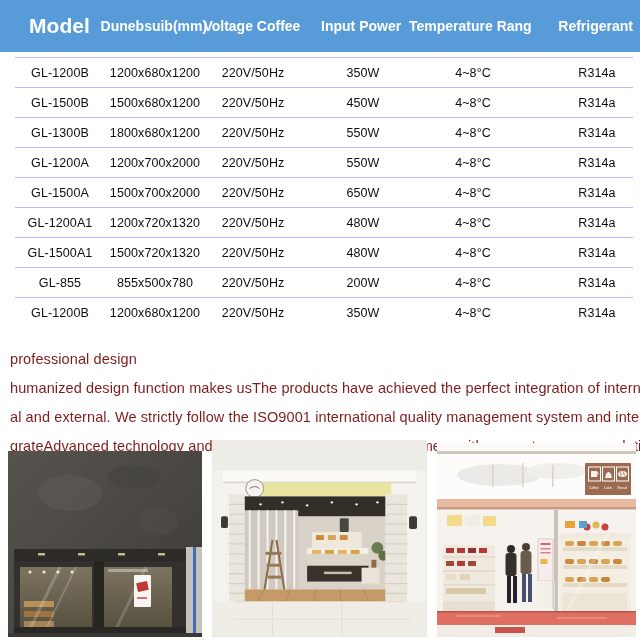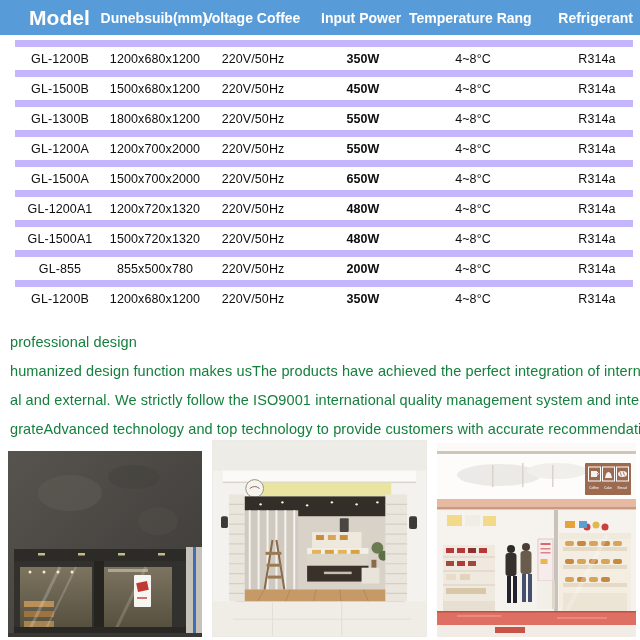--- a/index.html
+++ b/index.html
@@ -3,47 +3,47 @@
 <meta charset="utf-8">
 <style>
   html,body{margin:0;padding:0;}
   body{
     width:640px;height:640px;background:#ffffff;overflow:hidden;
     font-family:"Liberation Sans", sans-serif;color:#111;
     position:relative;
   }
   
   .spec-header{
-    display:flex;align-items:center;height:35px;background:#579CD8;
+    display:flex;align-items:center;height:52px;background:#579CD8;
     padding:0 7px 0 15px;box-sizing:border-box;
   }
   .spec-header .hc{
     color:#fff;font-weight:bold;font-size:14px;text-align:center;
     white-space:nowrap;display:flex;justify-content:center;align-items:center;
   }
   .spec-header .hc.model{font-size:21px;}
   .c1{width:90px;}
   .c2{width:100px;}
   .c3{width:96px;}
-  .c4{width:124px;font-weight:bold;}
+  .c4{width:124px;}
   .c5{width:96px;}
   .c6{flex:1;padding-left:40px;}
   .spec-body{margin:5px 7px 0 15px;}
   .spec-row{
     display:flex;align-items:center;height:30px;box-sizing:border-box;
-    border-top:7px solid #c4b5fd;
+    border-top:1px solid #c4b5fd;
   }
   .spec-row .tc{
     font-size:12.5px;color:#0e0e0e;text-align:center;white-space:nowrap;
     display:flex;justify-content:center;align-items:center;letter-spacing:.1px;
   }
   
   .description{margin:18px 6px 0 10px;}
   .description .line{
-    font-size:14.5px;line-height:29px;color:#15803d;white-space:nowrap;
+    font-size:14.5px;line-height:29px;color:#7f1d1d;white-space:nowrap;
     letter-spacing:.1px;
   }
   
   .photo-strip{
     position:absolute;left:0;bottom:0;width:640px;height:200px;
     display:flex;align-items:flex-end;gap:10px;
     padding:0 3px 3px 8px;box-sizing:border-box;
   }
   .photo{display:block;flex:0 0 auto;}
   .photo svg{display:block;}

